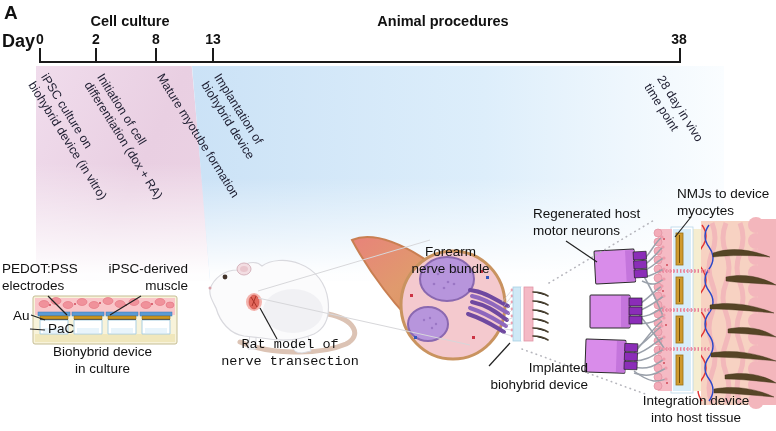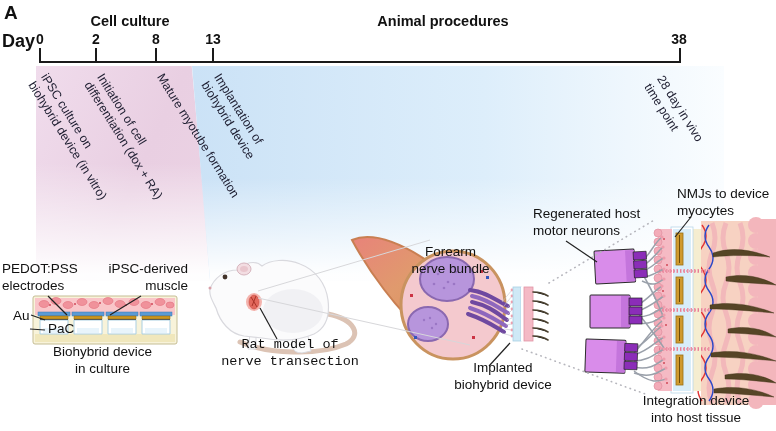--- a/index.html
+++ b/index.html
@@ -390,21 +390,21 @@
   <div class="lbl rgt" style="left:95px;top:261px;width:93px;">iPSC-derived
 muscle</div>
   <div class="lbl" style="left:13px;top:308px;text-align:center;">Au</div>
   <div class="lbl" style="left:4px;top:321px;margin-left:44px;">PaC</div>
   <div class="lbl ctr" style="left:25px;top:344px;width:155px;">Biohybrid device
 in culture</div>
   <div class="lbl ctr" style="left:210px;top:337px;width:160px;font-family:Liberation Mono, monospace;">Rat model of
 nerve transection</div>
   <div class="lbl ctr" style="left:388px;top:244px;width:125px;">Forearm
 nerve bundle</div>
-  <div class="lbl ctr" style="left:418px;top:360px;width:170px;">Implanted
+  <div class="lbl ctr" style="left:418px;top:360px;width:170px;text-align:right;">Implanted
 biohybrid device</div>
   <div class="lbl" style="left:533px;top:206px;">Regenerated host
 motor neurons</div>
   <div class="lbl" style="left:677px;top:186px;">NMJs to device
 myocytes</div>
   <div class="lbl ctr" style="left:616px;top:393px;width:160px;">Integration device
 into host tissue</div>
 
 </div>
 

